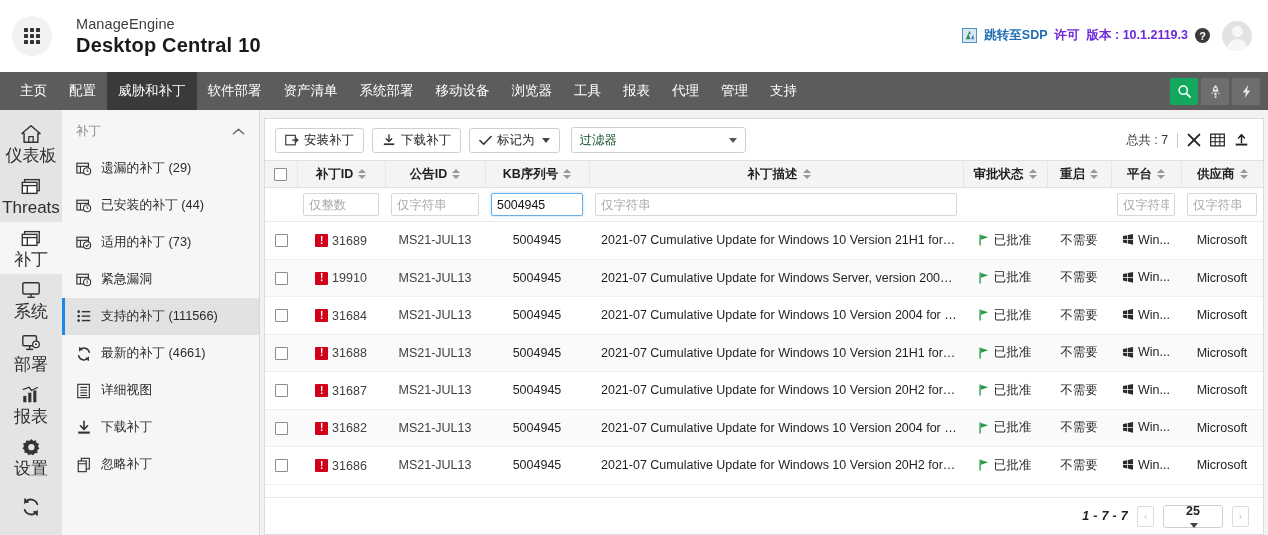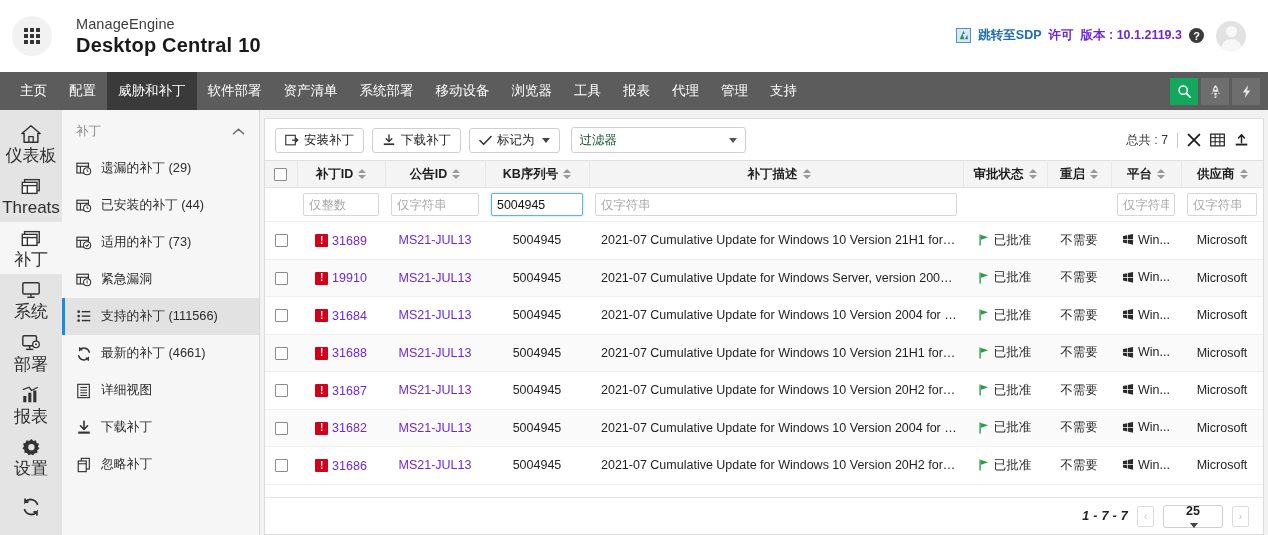--- a/index.html
+++ b/index.html
@@ -33,21 +33,21 @@
     position: relative; display: inline-block; font-weight: 400;
   }
   .brand-swoosh {
     position: absolute; right: -15px; top: -5px; width: 16px; height: 16px;
   }
   .brand-bottom {
     font-size: 20px; color: #1a1a1a; font-weight: 700; margin-top: 3px; letter-spacing: .2px;
   }
   .header-right {
     margin-left: auto; display: flex; align-items: center;
-    gap: 7px; padding-right: 22px; font-size: 12.5px; color: #2b2b2b;
+    gap: 7px; padding-right: 16px; font-size: 12.5px; color: #2b2b2b;
   }
   .sdp-icon { width: 15px; height: 15px; display: block; }
   .sdp-link { color: #1f6cb4; font-weight: 700; cursor: pointer; }
   .hdr-text { color: #6d28d9; font-weight: 700; }
   .help-icon {
     width: 15px; height: 15px; border-radius: 50%; background: #3a3a3a;
     color: #fff; font-size: 11px; font-weight: 700; display: flex;
     align-items: center; justify-content: center; cursor: pointer;
   }
   .avatar {
@@ -179,21 +179,21 @@
     border-bottom: 1px solid #efefef; text-align: center; white-space: nowrap;
     overflow: hidden; text-overflow: ellipsis;
   }
   tr.drow.alt td { background: #fafafa; }
   .pid-cell { display: inline-flex; align-items: center; gap: 4px; }
   .crit {
     width: 13px; height: 13px; background: #d0021b; color: #fff; font-size: 10px;
     font-weight: 700; display: inline-flex; align-items: center; justify-content: center;
     border-radius: 1px; line-height: 1;
   }
-  .blue-link { color: #6d28d9; cursor: pointer; }
+  .blue-link { color: #404040; cursor: pointer; }
   .desc-cell { text-align: left !important; padding-left: 12px !important; }
   .appr { display: inline-flex; align-items: center; gap: 4px; }
   .plat { display: inline-flex; align-items: center; gap: 4px; }
 
   
   .tfoot {
     margin-top: auto; display: flex; align-items: center; justify-content: flex-end;
     height: 37px; border-top: 1px solid #e6e6e6; padding-right: 14px; gap: 9px;
     font-size: 12.5px; color: #222; background: #fff;
   }

